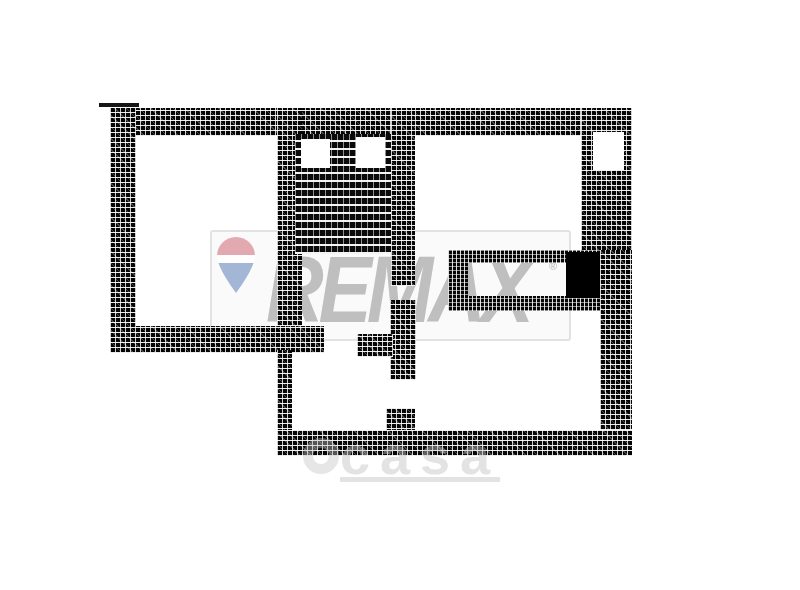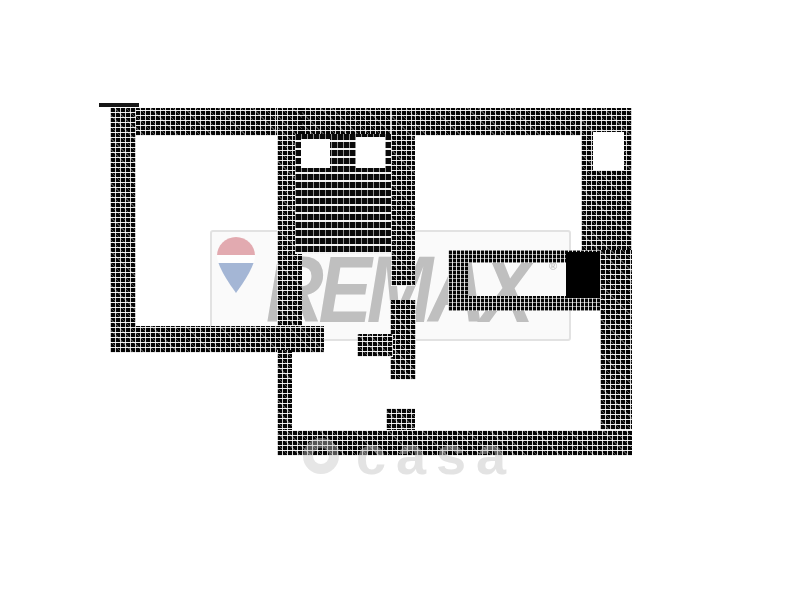--- a/index.html
+++ b/index.html
@@ -115,15 +115,15 @@
   <div class="abs hatch" style="left:386px;top:408px;width:29px;height:26px;"></div>
 
   <div class="abs hatch" style="left:277px;top:350px;width:15px;height:84px;"></div>
   <div class="abs hatch" style="left:277px;top:430px;width:355px;height:26px;"></div>
 
   <div class="abs cutout" style="left:301px;top:139px;width:29px;height:29px;"></div>
   <div class="abs cutout" style="left:356px;top:137px;width:29px;height:31px;"></div>
   <div class="abs cutout" style="left:593px;top:132px;width:31px;height:38px;"></div>
 
   <div class="abs ring" style="left:303px;top:438px;"></div>
-  <div class="abs footer-wm-text" style="left:356px;top:428px;">casa</div>
+  <div class="abs footer-wm-text" style="left:340px;top:428px;text-decoration:underline;">casa</div>
 
 </div>
 
 </body></html>

